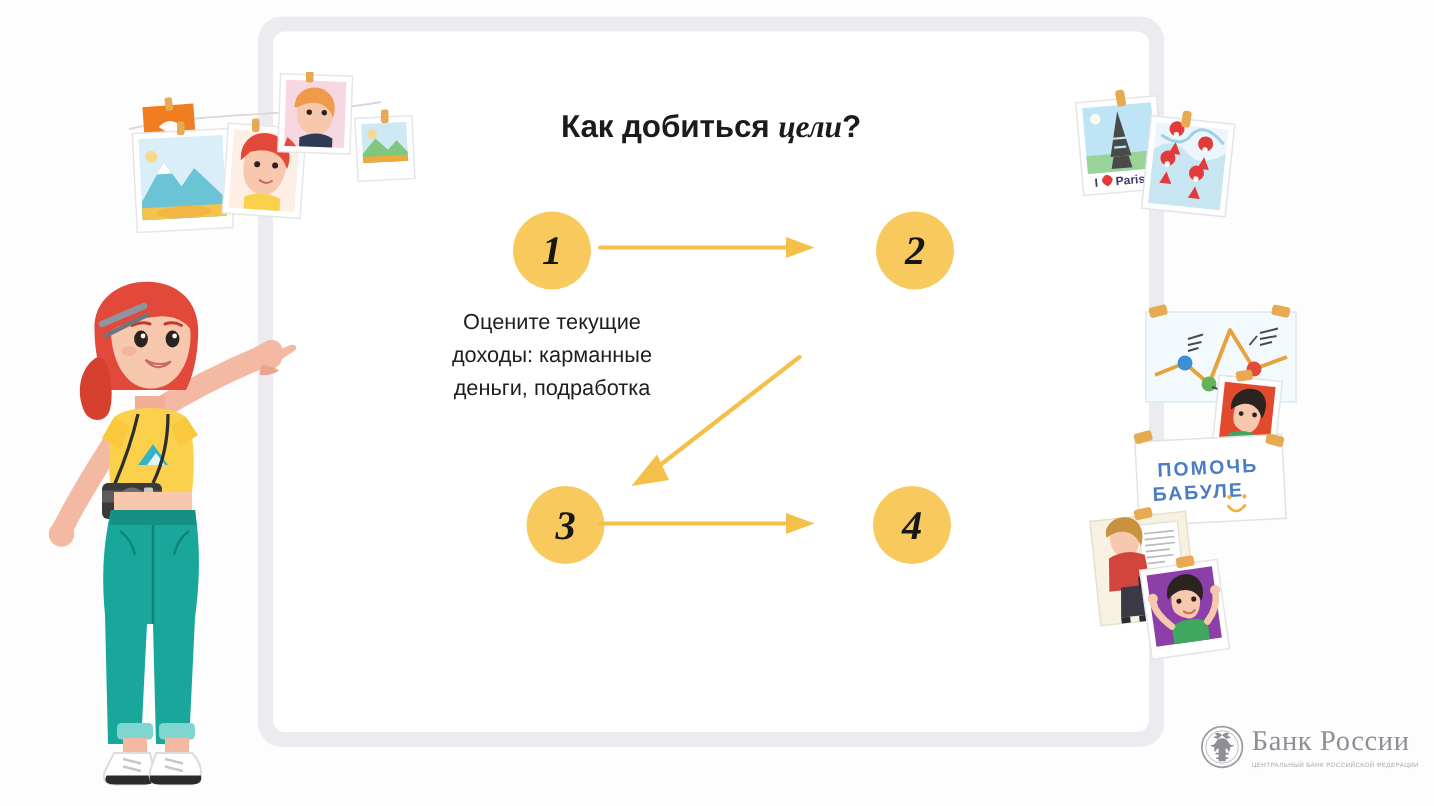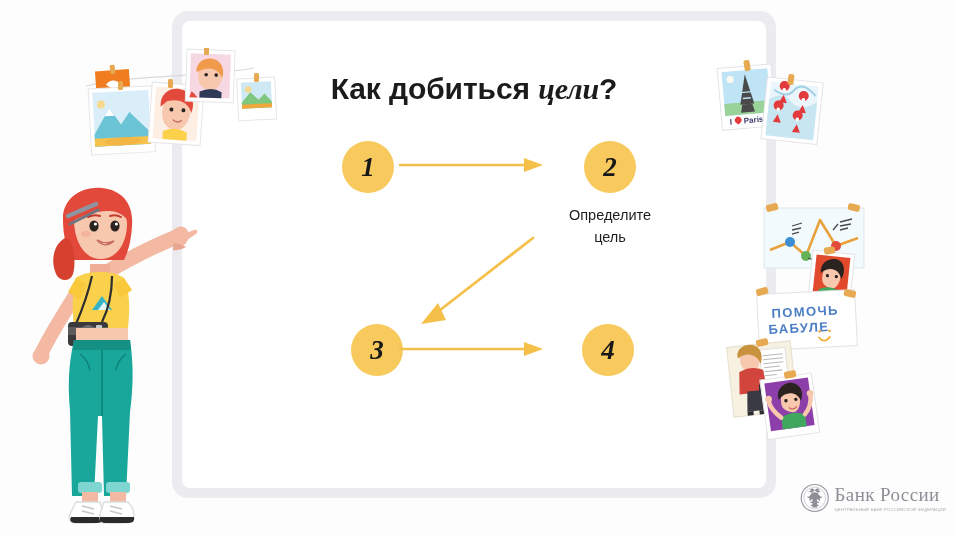--- a/index.html
+++ b/index.html
@@ -22,21 +22,21 @@
   .card-inner{
     position:absolute;left:182px;top:21px;width:584px;height:467px;
     background:#FFFFFF;
     border-radius:8px;
   }
 
   
   .title{
     position:absolute;left:182px;top:72px;width:584px;
     text-align:center;
-    font-size:30px;font-weight:bold;color:#1B1B1B;
+    font-size:21px;font-weight:bold;color:#1B1B1B;
     letter-spacing:-0.1px;
     white-space:nowrap;
   }
   .title .it{font-family:"Liberation Serif", serif;font-style:italic;font-weight:bold;}
 
   
   .step{position:absolute;text-align:center;}
   .circle{
     width:52px;height:52px;border-radius:50%;
     background:#F8C95C;
@@ -93,26 +93,27 @@
 
   <div class="card-frame"></div>
   <div class="card-inner"></div>
 
   <div class="title">
     <span>Как добиться </span><span class="it">цели</span><span>?</span>
   </div>
 
   <div class="step" id="step1">
     <div class="circle">1</div>
+    <div class="step-text">Оцените текущие
+доходы: карманные
+деньги, подработка</div>
   </div>
 
   <div class="step" id="step2">
     <div class="circle">2</div>
-    <div class="step-text">Определите
-цель</div>
   </div>
 
   <div class="step" id="step3">
     <div class="circle">3</div>
   </div>
 
   <div class="step" id="step4">
     <div class="circle">4</div>
   </div>
 

